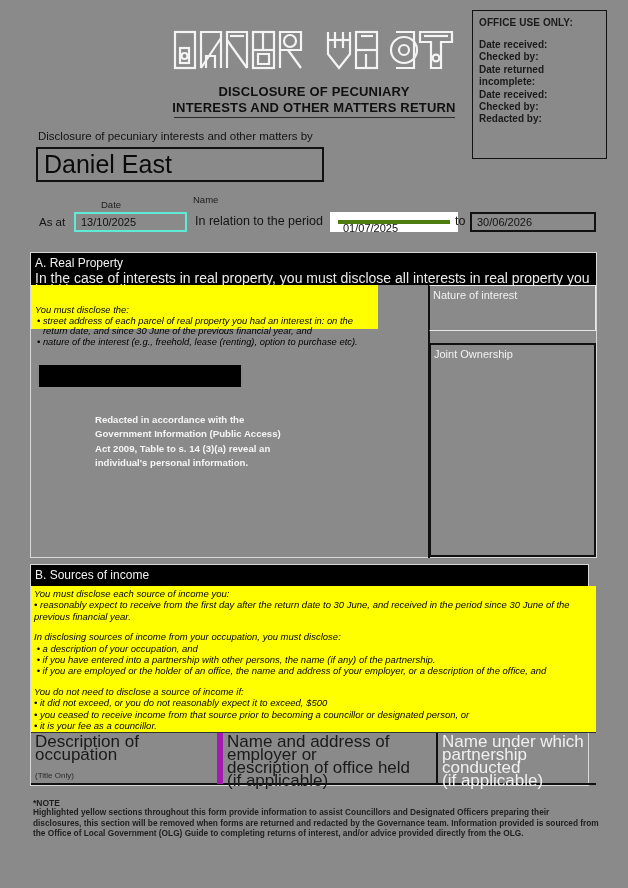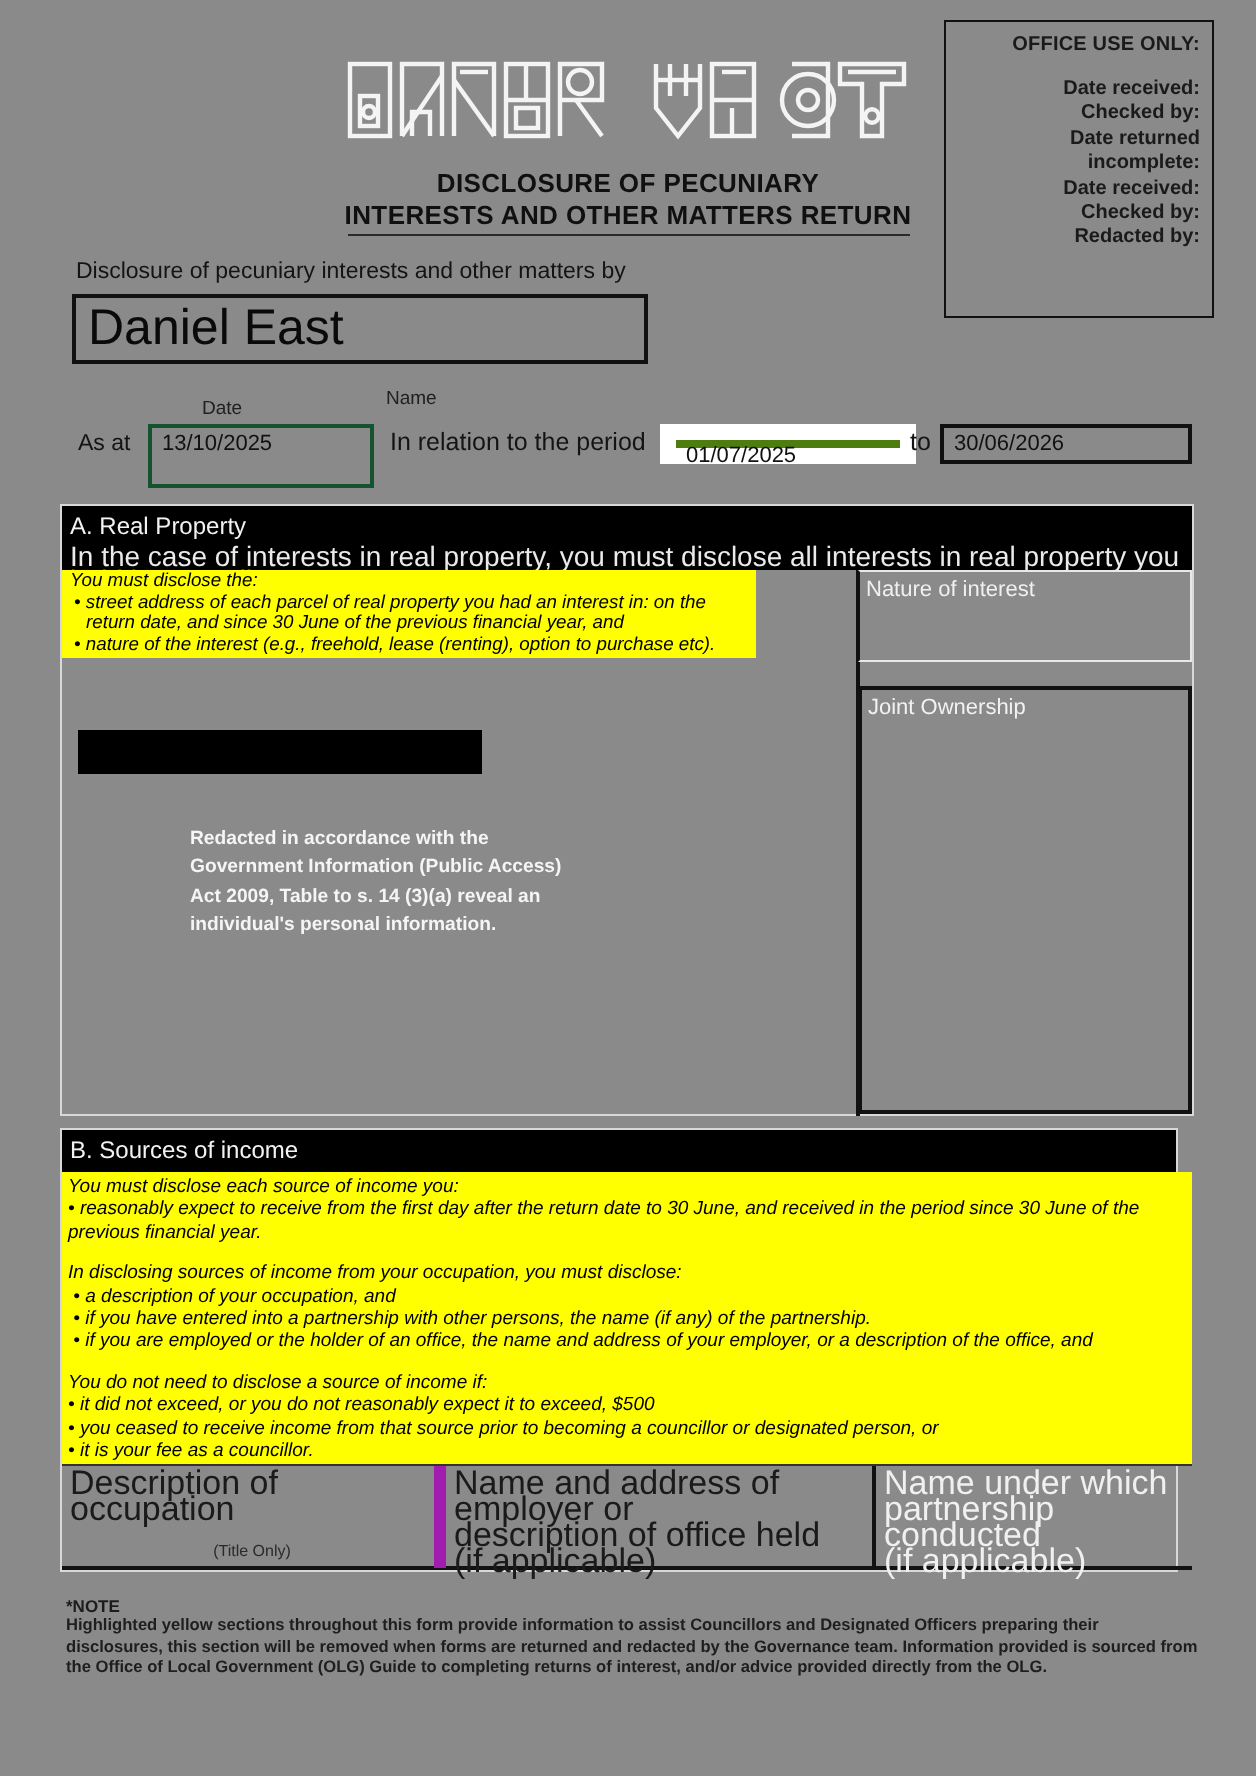--- a/index.html
+++ b/index.html
@@ -25,21 +25,20 @@
   .office-box {
     position: absolute;
     left: 472px;
     top: 10px;
     width: 135px;
     height: 149px;
     border: 1px solid #111;
     background: #8a8a8a;
     box-sizing: border-box;
     padding: 6px 6px 0 6px;
-    text-align: right;
   }
   .office-title {
     font-size: 10px;
     font-weight: bold;
     letter-spacing: 0.1px;
     margin-bottom: 11px;
     color: #1a1a1a;
   }
   .office-line {
     font-size: 10px;
@@ -126,22 +125,22 @@
     left: 39px;
     top: 216px;
     font-size: 11.5px;
     color: #141414;
   }
   .date-box {
     position: absolute;
     left: 74px;
     top: 212px;
     width: 113px;
-    height: 32px;
-    border: 2px solid #14532d;
+    height: 20px;
+    border: 2px solid #5eead4;
     background: #8a8a8a;
     box-sizing: border-box;
   }
   .inrelation-label {
     position: absolute;
     left: 195px;
     top: 214px;
     font-size: 12.5px;
     color: #141414;
   }
@@ -216,21 +215,21 @@
   }
   .yellow {
     background: #ffff00;
   }
   .secA-yellow {
     position: absolute;
     left: 0; top: 0;
     width: 347px;
     height: 44px;
     box-sizing: border-box;
-    padding: 0 4px 0 4px;
+    padding: 20px 4px 0 4px;
     font-style: italic;
     font-size: 9.4px;
     line-height: 10.6px;
     color: #000;
   }
   .secA-yellow .ind { padding-left: 8px; text-indent: -6px; }
 
   .nature-cell {
     position: absolute;
     left: 398px; top: 0;
@@ -342,21 +341,21 @@
   }
   .colhead {
     font-size: 17px;
     line-height: 13px;
     color: #1a1a1a;
   }
   .col3 .colhead { color: #f0f0f0; }
   .sub-note {
     font-size: 8px;
     color: #2a2a2a;
-    text-align: center;
+    text-align: left;
     padding-top: 10px;
   }
 
   
   .note-star {
     position: absolute;
     left: 33px;
     top: 798px;
     font-size: 8.5px;
     font-weight: bold;

